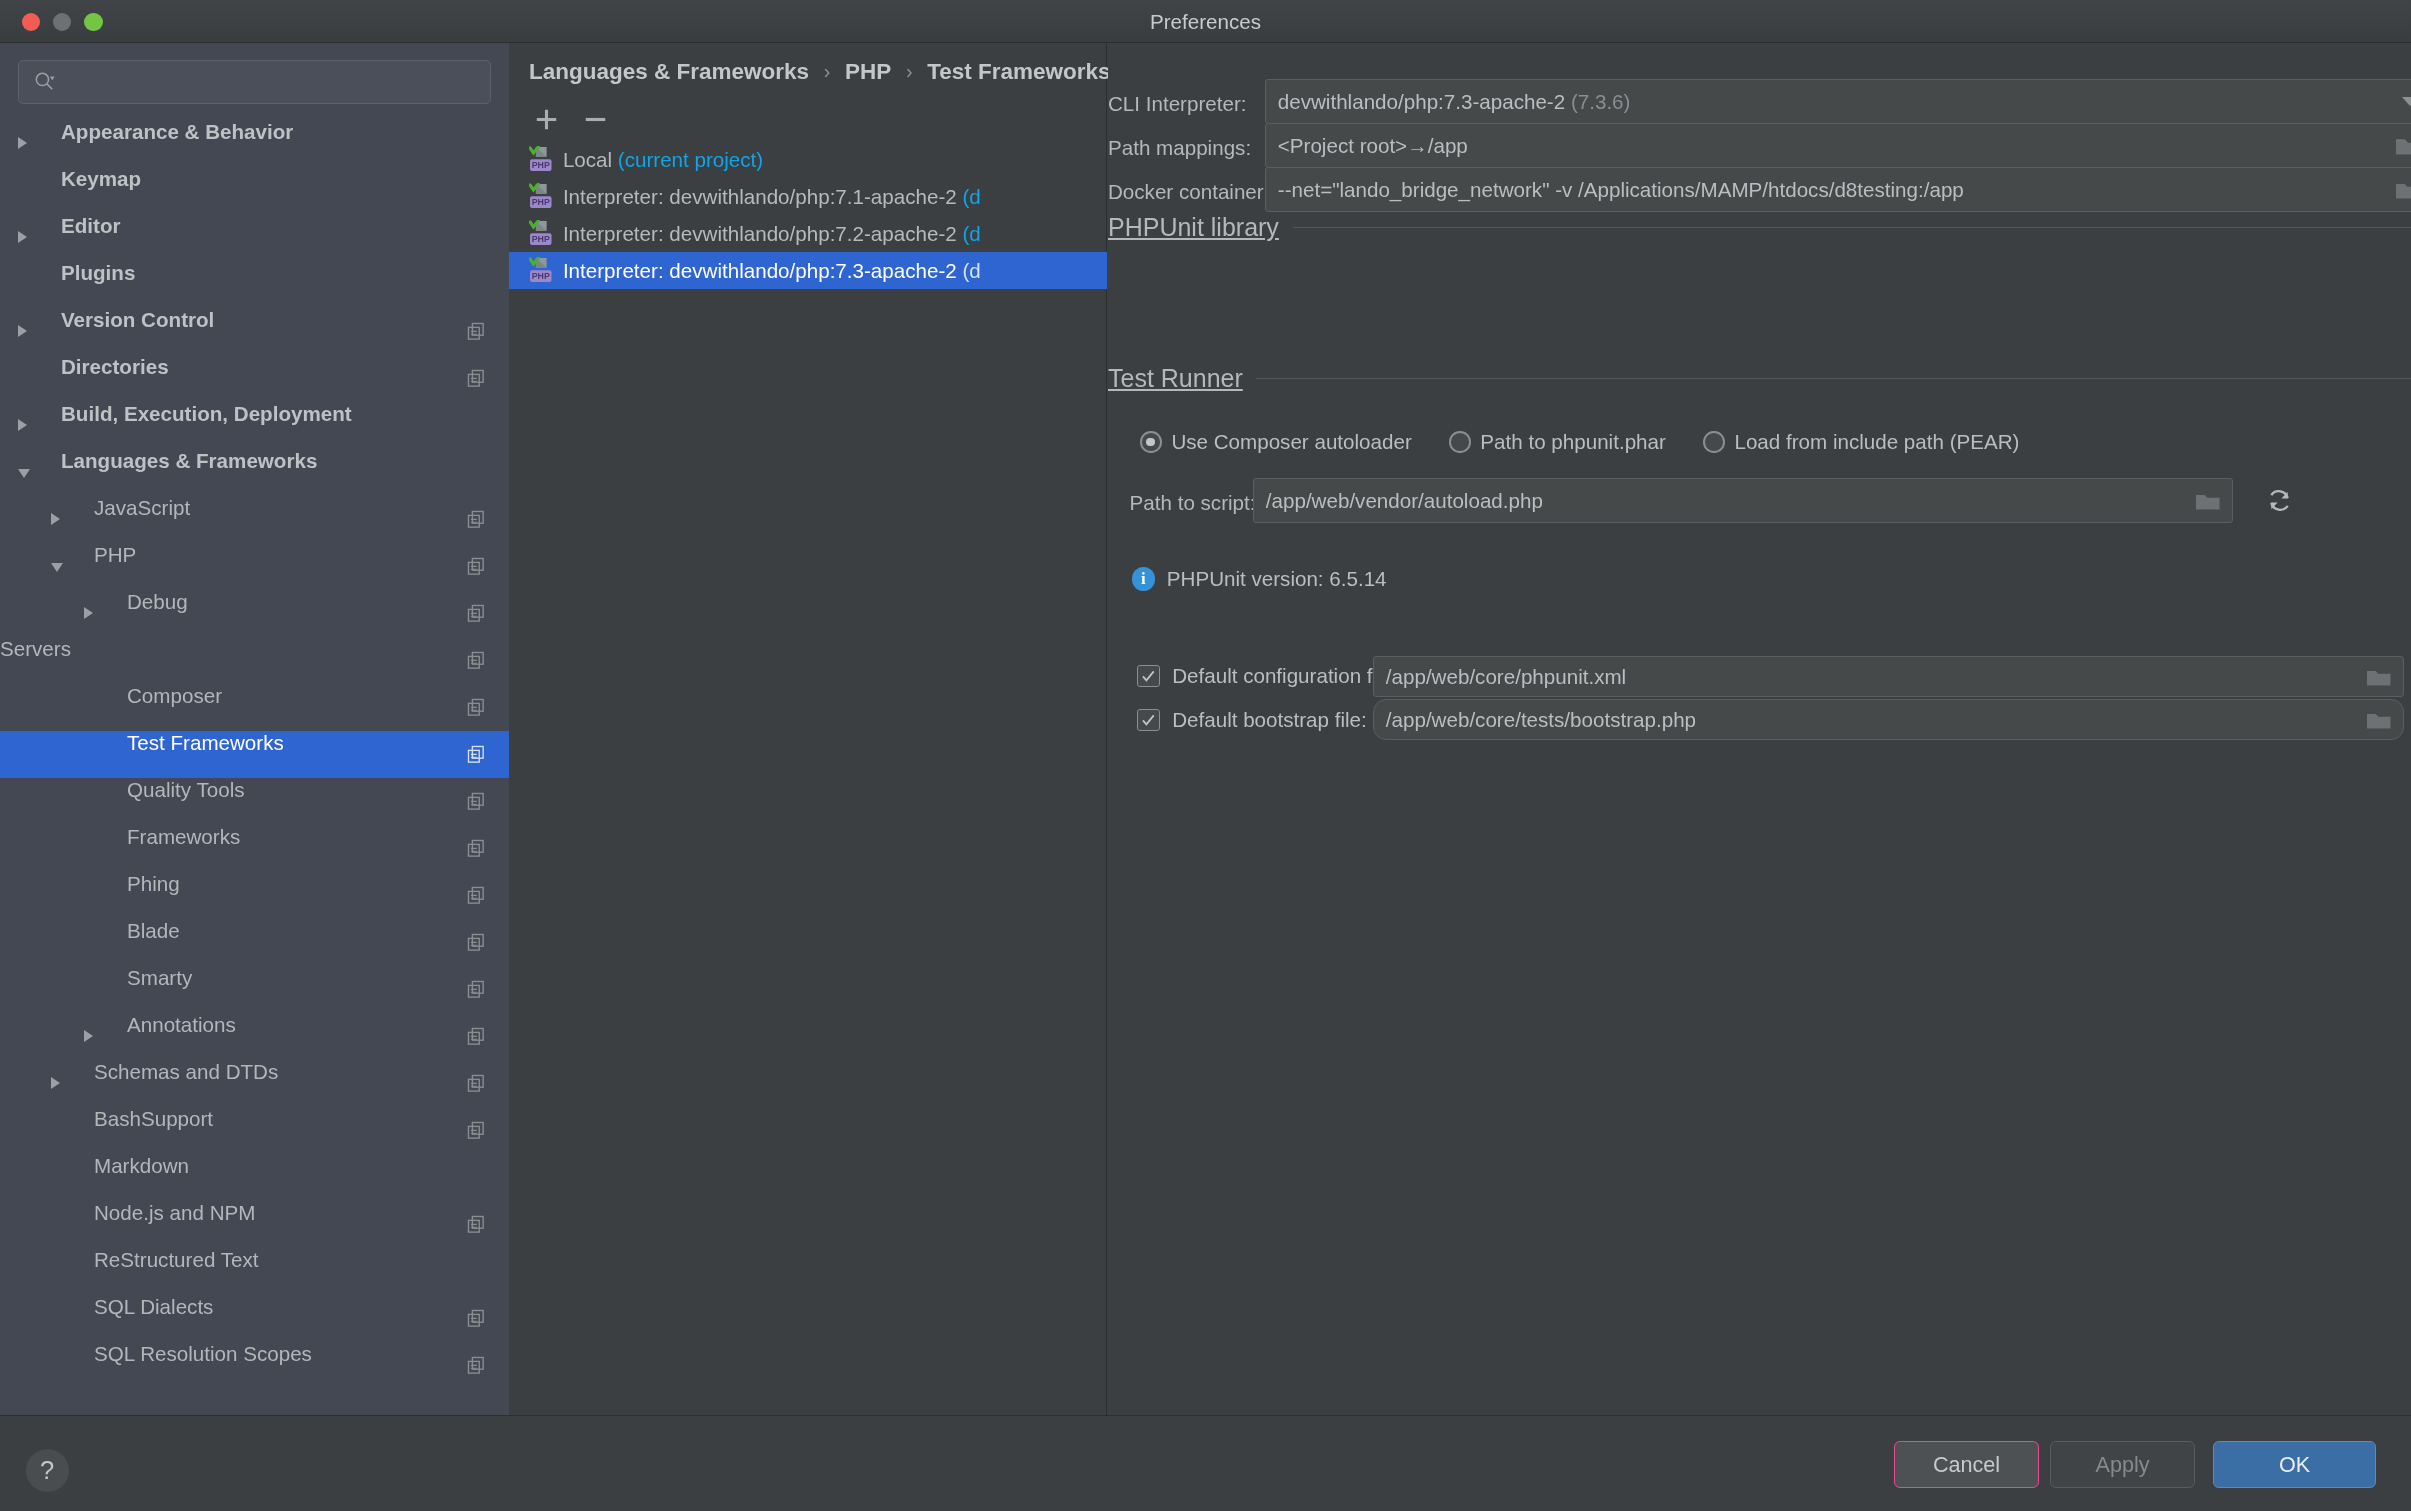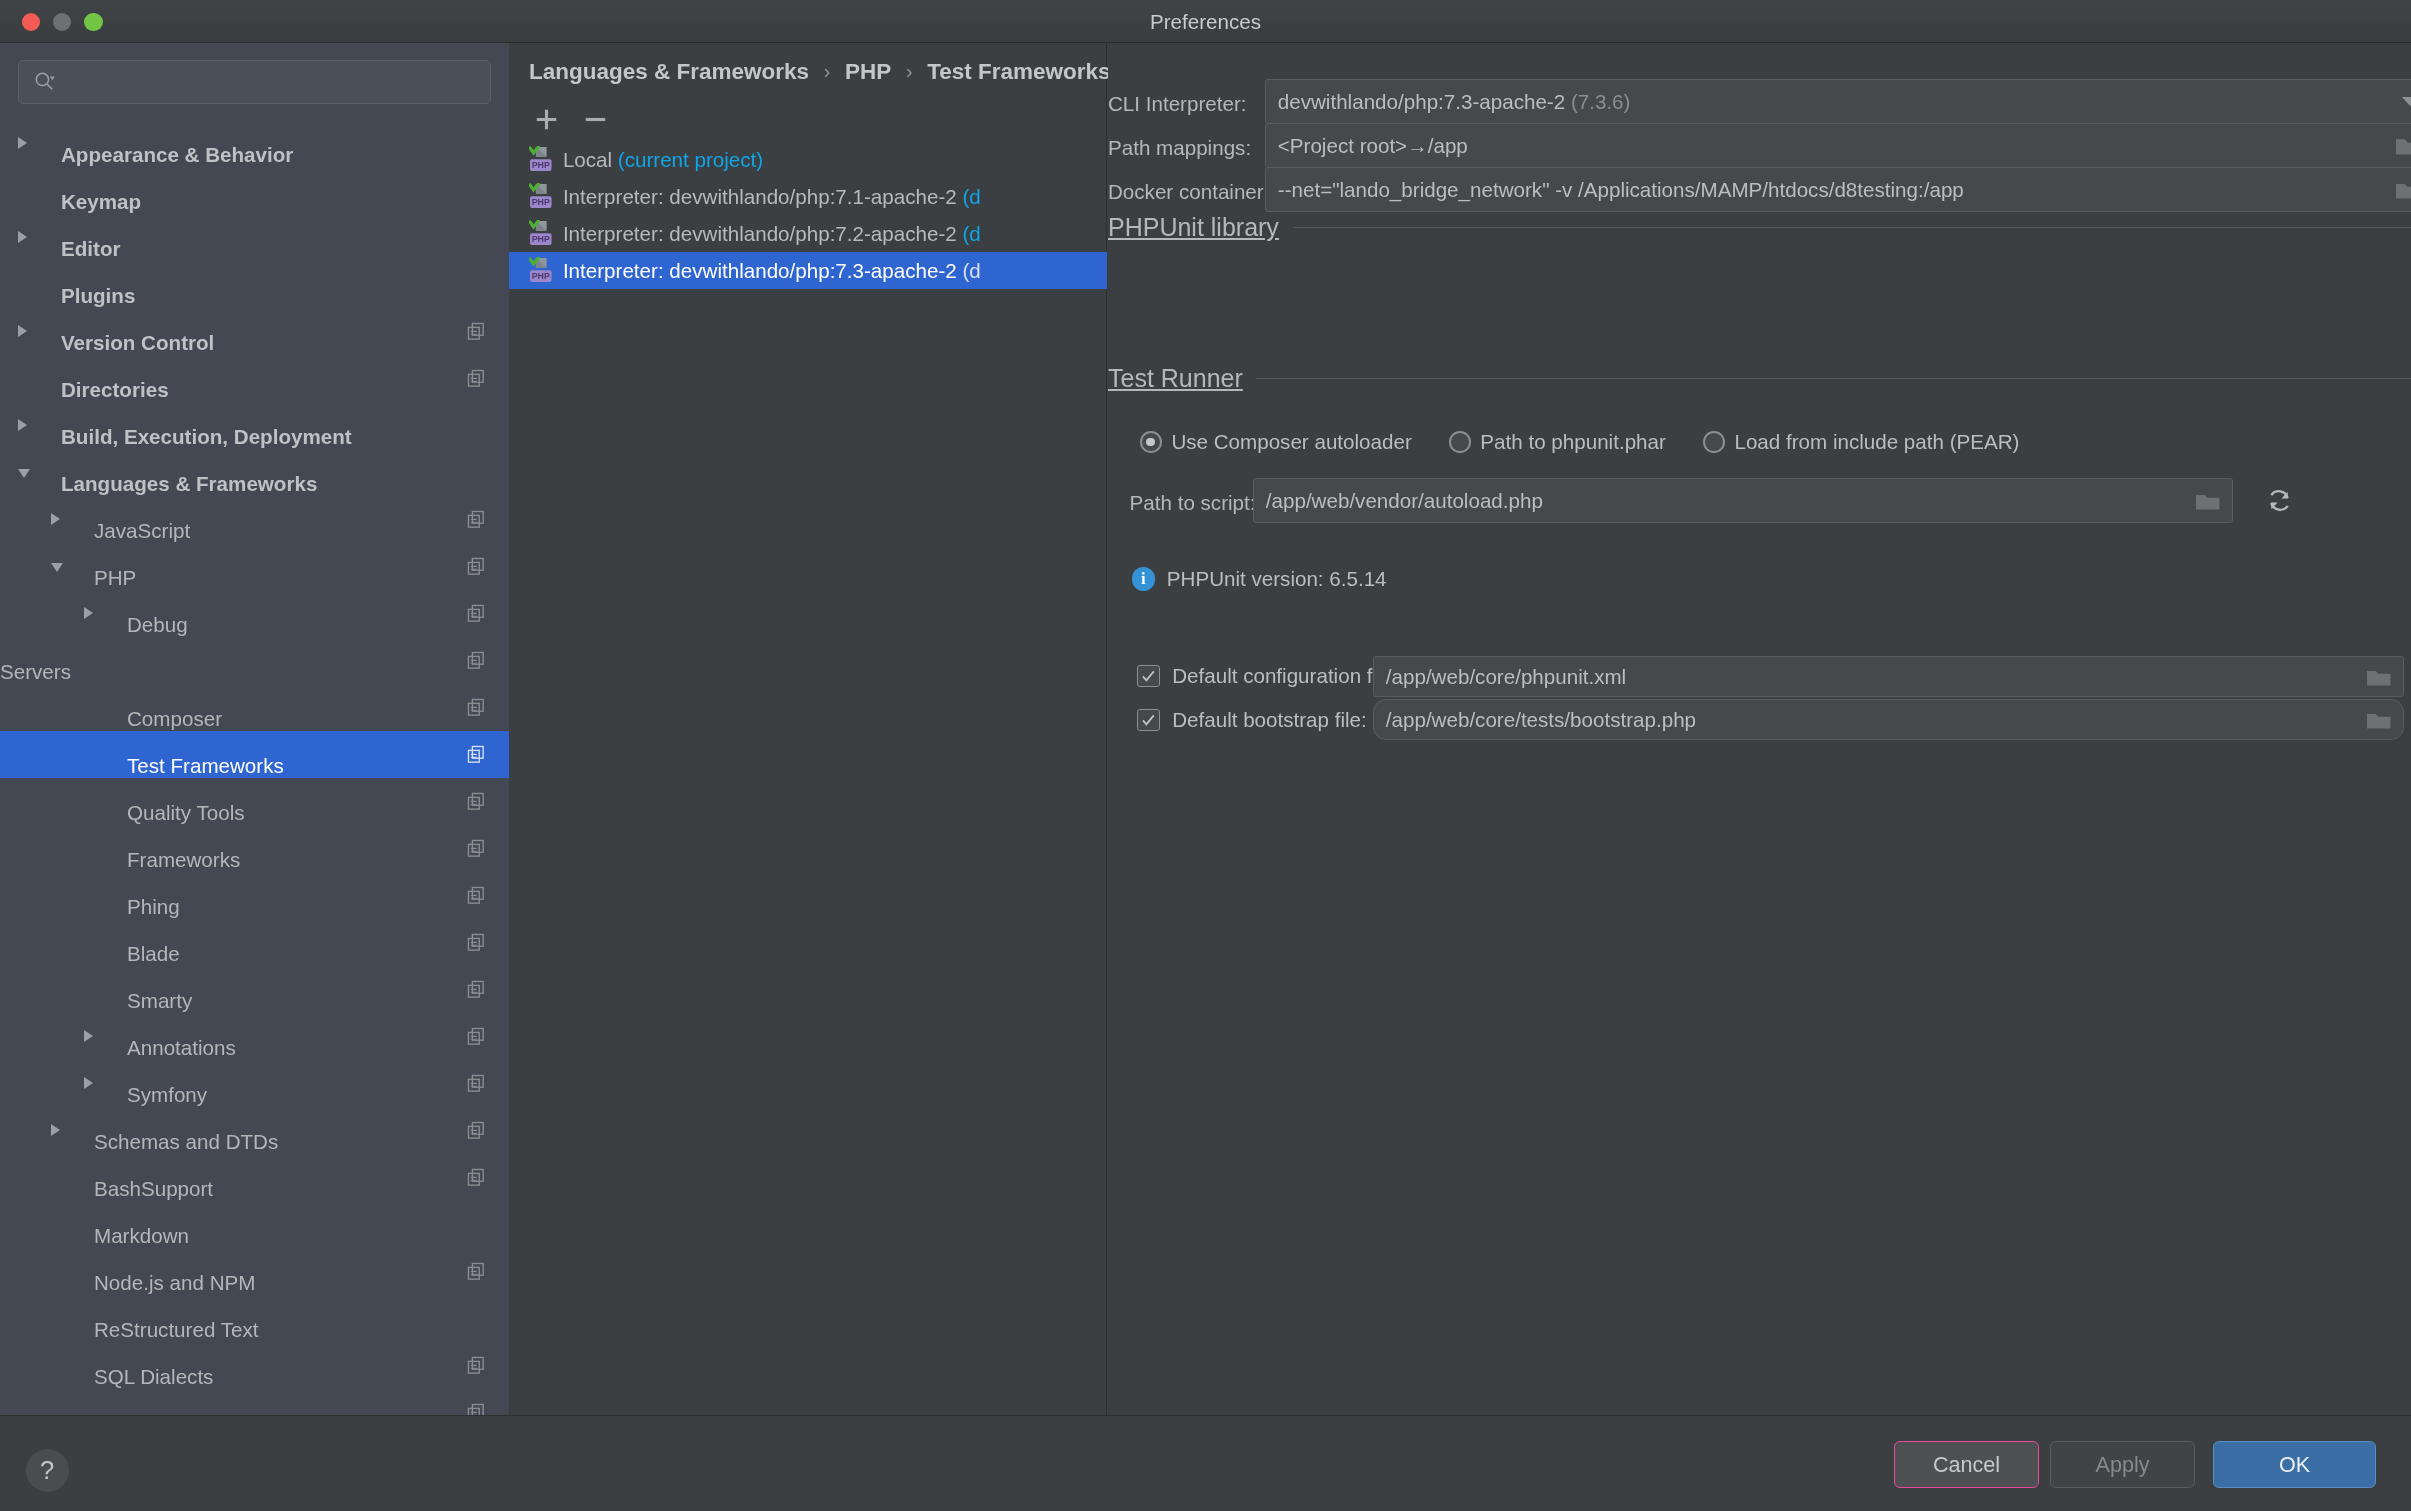--- a/index.html
+++ b/index.html
@@ -42,21 +42,21 @@
   .search-icon {
     position: absolute; left: 15.7px; top: 10.8px; width: 20.6px; height: 20.6px;
   }
   .search-input {
     position: absolute; left: 47px; top: 0; right: 7.8px; height: 42px;
     background: transparent; border: 0; outline: none;
     color: #c9cbcd; font-size: 18.6px; font-family: "Liberation Sans", sans-serif;
   }
   .tree { margin-top: 16.7px; }
   .tree-row {
-    position: relative; height: 47px; display: flex; align-items: flex-end;
+    position: relative; height: 47px; display: flex; align-items: flex-start;
     color: #b4b7ba; font-size: 20.6px; white-space: nowrap;
   }
   .tree-row.bold { font-weight: bold; color: #bfc2c5; }
   .tree-row.selected { background: #2f65d0; color: #ffffff; }
   .tree-row .arrow {
     position: absolute; width: 0; height: 0;
     border-left: 9.8px solid #9aa0a6; border-top: 6.9px solid transparent;
     border-bottom: 6.9px solid transparent;
   }
   .tree-row .arrow.down {
@@ -334,29 +334,20 @@
           <span class="tree-label" style="margin-left: 127px;">Smarty</span>
           <svg class="copy-icon" viewBox="0 0 19 19">
             <rect x="5.5" y="1.5" width="11" height="12" fill="none" stroke="#8a8e91" stroke-width="1.4"></rect>
             <rect x="1.5" y="5.5" width="11" height="12" fill="none" stroke="#8a8e91" stroke-width="1.4"></rect>
             <path d="M4 9.5 h6 M4 12.5 h6" stroke="#8a8e91" stroke-width="1.2"></path>
           </svg>
         </div>
         <div class="tree-row">
           <span class="arrow" style="left: 84px; top: 16.7px;"></span>
           <span class="tree-label" style="margin-left: 127px;">Annotations</span>
-          <svg class="copy-icon" viewBox="0 0 19 19">
-            <rect x="5.5" y="1.5" width="11" height="12" fill="none" stroke="#8a8e91" stroke-width="1.4"></rect>
-            <rect x="1.5" y="5.5" width="11" height="12" fill="none" stroke="#8a8e91" stroke-width="1.4"></rect>
-            <path d="M4 9.5 h6 M4 12.5 h6" stroke="#8a8e91" stroke-width="1.2"></path>
-          </svg>
-        </div>
-        <div class="tree-row">
-          <span class="arrow" style="left: 84px; top: 16.7px;"></span>
-          <span class="tree-label" style="margin-left: 127px;">Symfony</span>
           <svg class="copy-icon" viewBox="0 0 19 19">
             <rect x="5.5" y="1.5" width="11" height="12" fill="none" stroke="#8a8e91" stroke-width="1.4"></rect>
             <rect x="1.5" y="5.5" width="11" height="12" fill="none" stroke="#8a8e91" stroke-width="1.4"></rect>
             <path d="M4 9.5 h6 M4 12.5 h6" stroke="#8a8e91" stroke-width="1.2"></path>
           </svg>
         </div>
         <div class="tree-row">
           <span class="arrow" style="left: 51px; top: 16.7px;"></span>
           <span class="tree-label" style="margin-left: 94px;">Schemas and DTDs</span>
           <svg class="copy-icon" viewBox="0 0 19 19">

